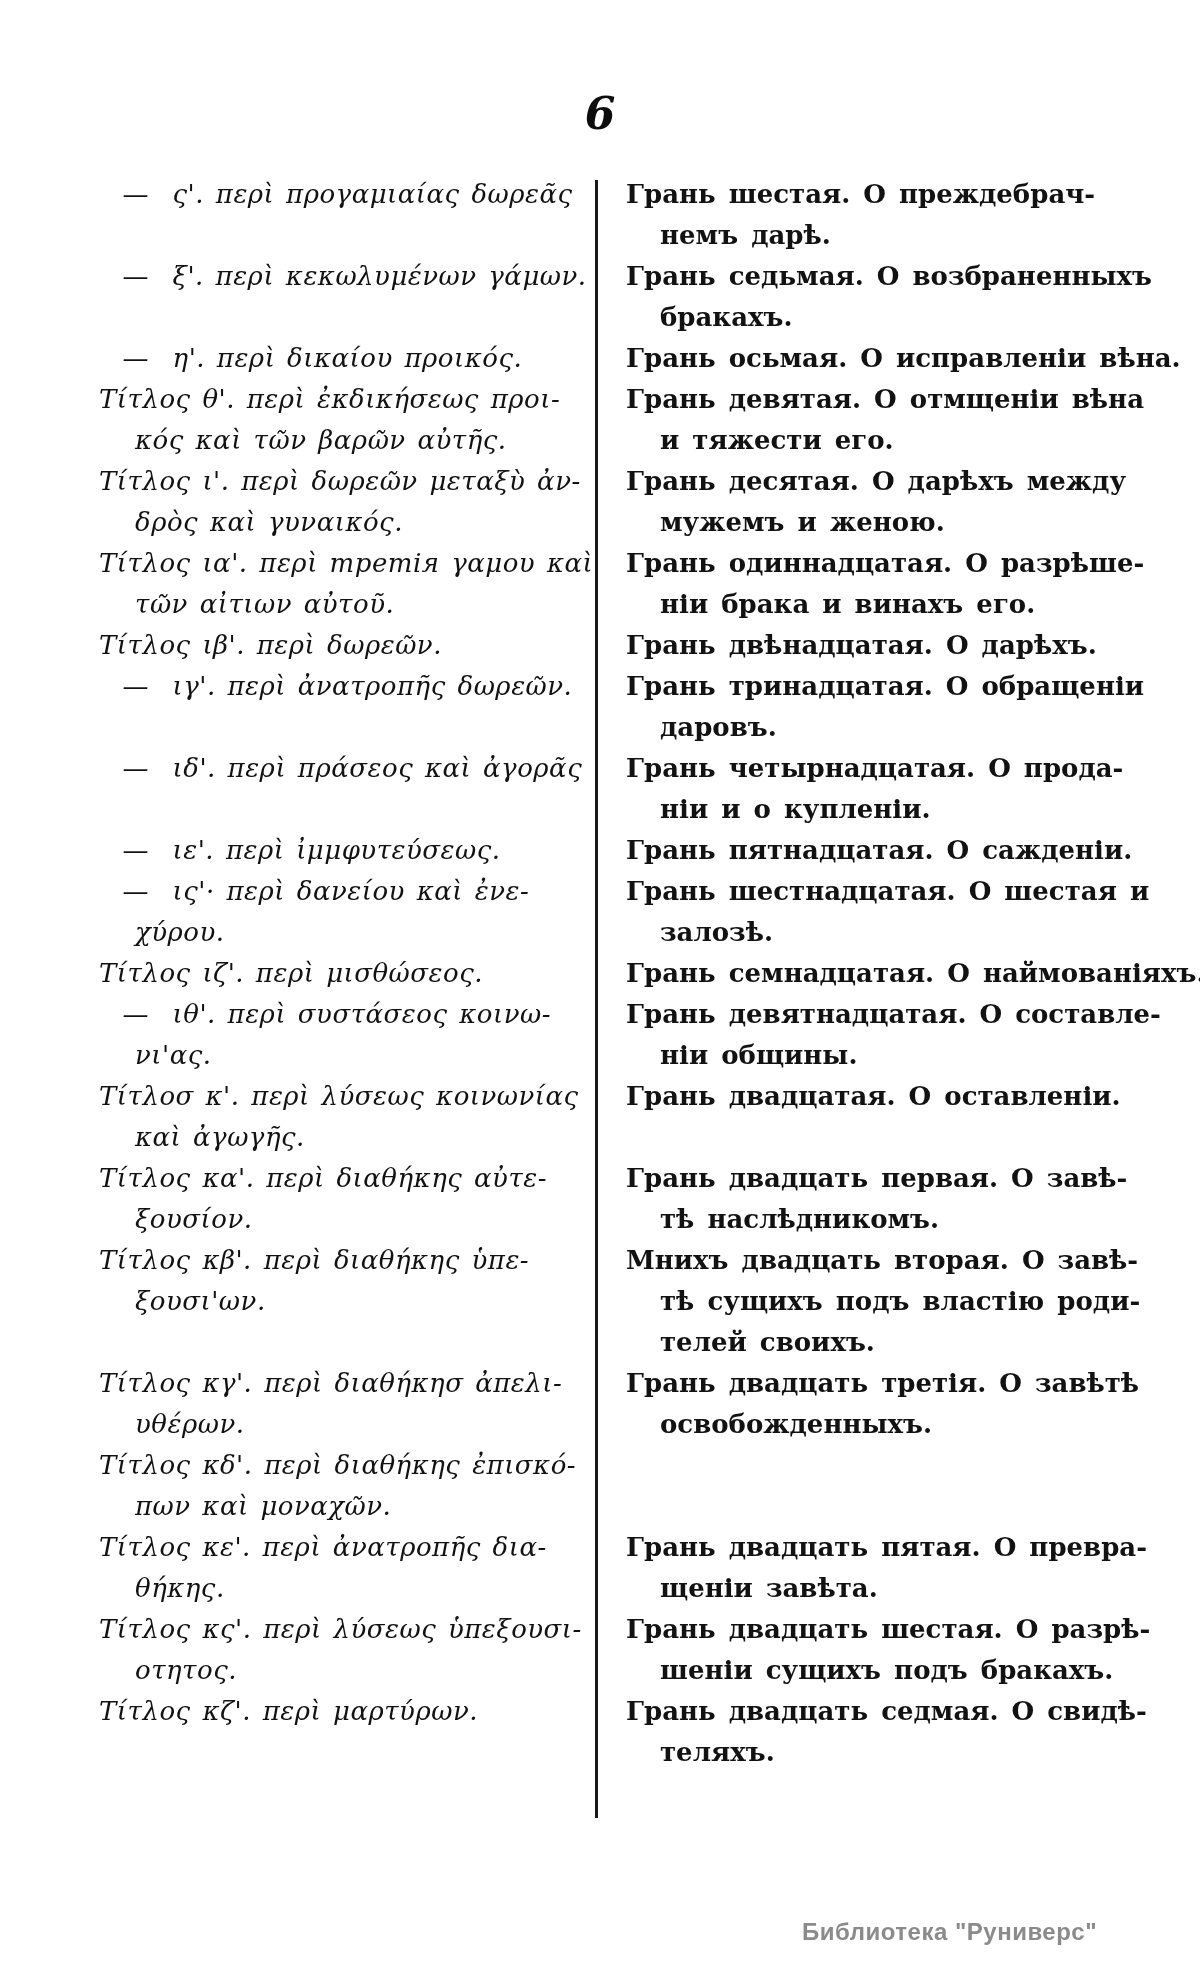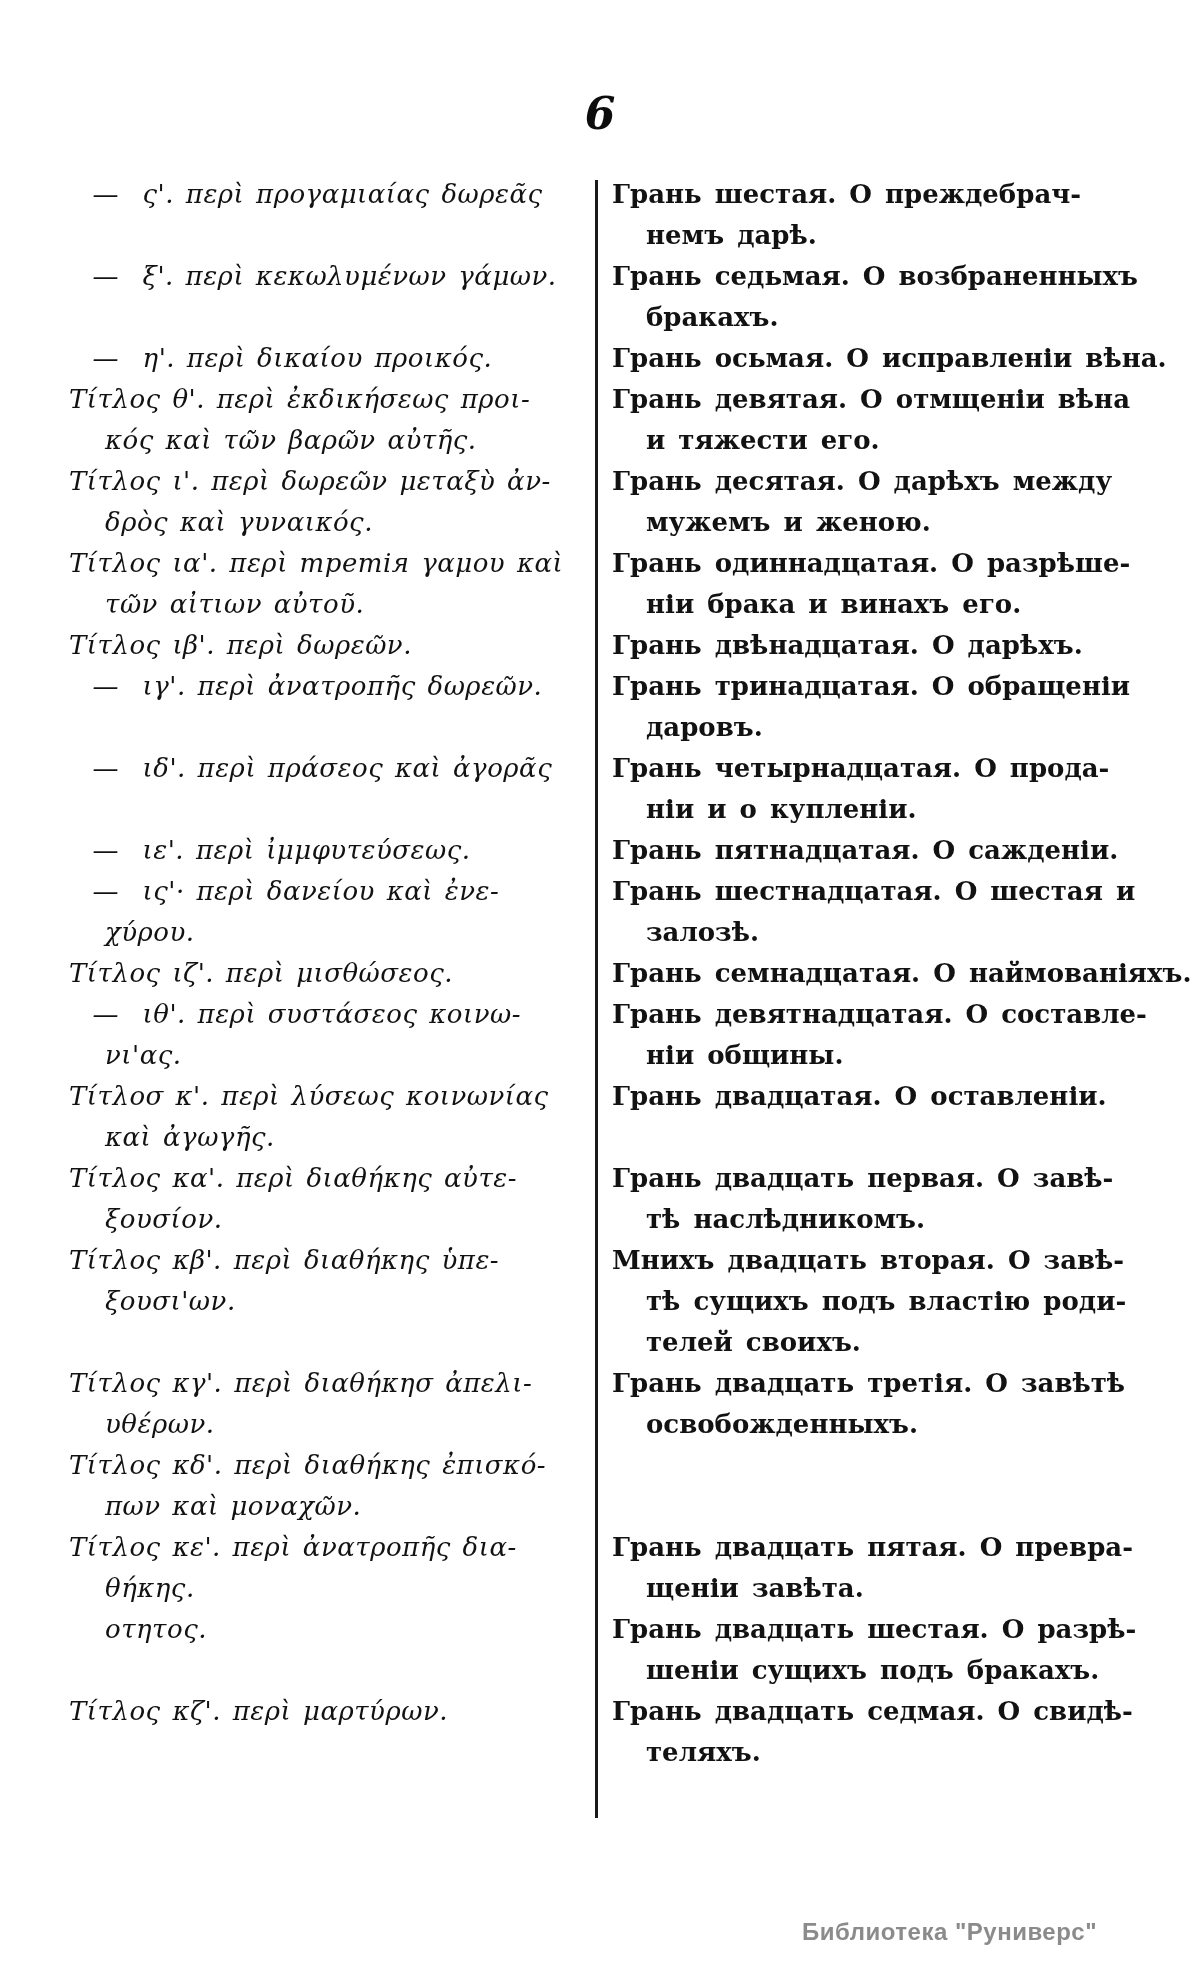--- a/index.html
+++ b/index.html
@@ -22,21 +22,21 @@
     left: 0;
     width: 1200px;
     text-align: center;
     font-size: 44px;
     font-style: italic;
     font-weight: bold;
     color: #0d0d0d;
   }
   .toc {
     position: absolute;
-    left: 69px;
+    left: 99px;
     top: 174px;
     width: 1055px;
   }
   .toc-row {
     display: flex;
     align-items: flex-start;
   }
   .cell {
     line-height: 41px;
     font-size: 26px;
@@ -49,21 +49,20 @@
     letter-spacing: 0.5px;
     word-spacing: 3px;
   }
   .cell.russian {
     width: 545px;
     flex: 0 0 545px;
     padding-left: 17px;
     box-sizing: border-box;
     font-weight: bold;
     word-spacing: 4px;
-    margin-left: 16px;
   }
   .cell.greek .line.cont { padding-left: 36px; }
   .cell.russian .line.cont { padding-left: 34px; }
   .column-divider {
     position: absolute;
     left: 595px;
     top: 180px;
     width: 3px;
     height: 1638px;
     background: #1a1a1a;
@@ -156,21 +155,21 @@
         <div class="cell russian"><div class="line">Грань двадцать третія. О завѣтѣ</div><div class="line cont">освобожденныхъ.</div></div>
       </div>
       <div class="toc-row">
         <div class="cell greek"><div class="line">Τίτλος κδ'. περὶ διαθήκης ἐπισκό-</div><div class="line cont">πων καὶ μοναχῶν.</div></div>
       </div>
       <div class="toc-row">
         <div class="cell greek"><div class="line">Τίτλος κε'. περὶ ἀνατροπῆς δια-</div><div class="line cont">θήκης.</div></div>
         <div class="cell russian"><div class="line">Грань двадцать пятая. О превра-</div><div class="line cont">щеніи завѣта.</div></div>
       </div>
       <div class="toc-row">
-        <div class="cell greek"><div class="line cont">οτητος.</div></div>
+        <div class="cell greek"><div class="line">Τίτλος κς'. περὶ λύσεως ὑπεξουσι-</div><div class="line cont">οτητος.</div></div>
         <div class="cell russian"><div class="line">Грань двадцать шестая. О разрѣ-</div><div class="line cont">шеніи сущихъ подъ бракахъ.</div></div>
       </div>
       <div class="toc-row">
         <div class="cell greek"><div class="line">Τίτλος κζ'. περὶ μαρτύρων.</div></div>
         <div class="cell russian"><div class="line">Грань двадцать седмая. О свидѣ-</div><div class="line cont">теляхъ.</div></div>
       </div>
     </div>
   <div class="watermark">Библиотека "Руниверс"</div>
 </div>
 

